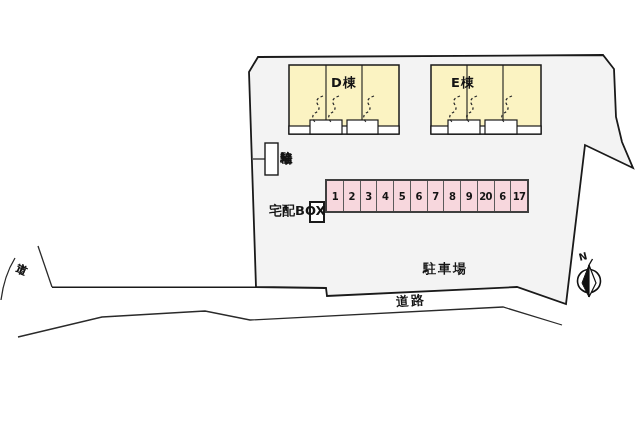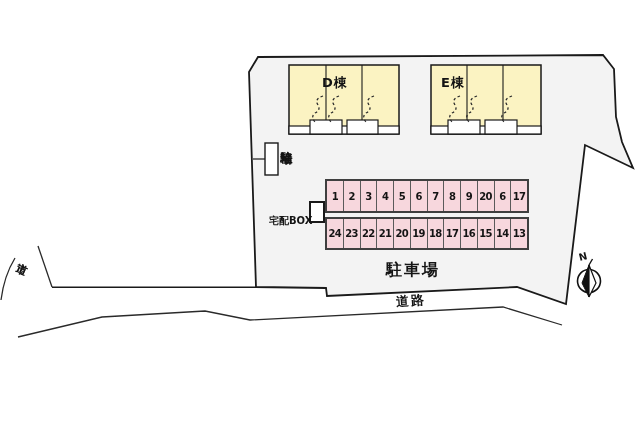--- a/index.html
+++ b/index.html
@@ -2,25 +2,25 @@
 <html><head>
 <meta charset="utf-8">
 <style>
   html,body{margin:0;padding:0;background:#ffffff;}
   .canvas{
     position:relative;width:640px;height:422px;background:#ffffff;overflow:hidden;
     font-family:"DejaVu Sans",sans-serif;color:#141414;
   }
   .canvas svg{position:absolute;left:0;top:0;}
   .lbl{position:absolute;white-space:nowrap;line-height:1.05;}
-  .bldg-label{width:44px;font-size:13px;font-weight:700;letter-spacing:1px;}
+  .bldg-label{width:44px;text-align:center;font-size:13px;font-weight:700;letter-spacing:1px;}
   .v-text{writing-mode:vertical-rl;text-orientation:upright;}
   .bicycle-label{left:280px;top:141px;font-size:12px;font-weight:700;letter-spacing:1px;}
-  .delivery-label{left:269px;top:216px;font-size:10px;font-weight:700;letter-spacing:0;}
-  .parking-label{left:386px;top:262px;font-size:16px;font-weight:700;letter-spacing:2px;}
+  .delivery-label{left:269px;top:204px;font-size:13px;font-weight:700;letter-spacing:0;}
+  .parking-label{left:423px;top:262px;font-size:13px;font-weight:700;letter-spacing:2px;}
   .road-label{left:396px;top:294px;font-size:13px;font-weight:700;letter-spacing:2px;transform:rotate(-4deg);}
   .cityroad-label{left:22px;top:253px;font-size:11px;font-weight:700;transform:rotate(24deg);transform-origin:top left;}
   .north-label{left:579px;top:252px;font-size:10px;font-weight:700;transform:rotate(-14deg);}
   .parking-row{
     position:absolute;display:flex;box-sizing:border-box;
     background:#f7d7dd;border:2px solid #3f3f3f;
   }
   .row-top{left:325px;top:179px;width:204px;height:34px;}
   .row-bottom{left:325px;top:217px;width:204px;height:33px;}
   .stall{
@@ -97,33 +97,19 @@
       <div class="stall">4</div>
       <div class="stall">5</div>
       <div class="stall">6</div>
       <div class="stall">7</div>
       <div class="stall">8</div>
       <div class="stall">9</div>
       <div class="stall">20</div>
       <div class="stall">6</div>
       <div class="stall">17</div>
     </div>
-  <div class="parking-row row-bottom">
-      <div class="stall">24</div>
-      <div class="stall">23</div>
-      <div class="stall">22</div>
-      <div class="stall">21</div>
-      <div class="stall">20</div>
-      <div class="stall">19</div>
-      <div class="stall">18</div>
-      <div class="stall">17</div>
-      <div class="stall">16</div>
-      <div class="stall">15</div>
-      <div class="stall">14</div>
-      <div class="stall">13</div>
-    </div>
 
   <div class="lbl parking-label">駐車場</div>
   <div class="lbl road-label">道路</div>
   <div class="lbl v-text cityroad-label">市道</div>
   <div class="lbl north-label">N</div>
 
 </div>
 
 </body></html>

